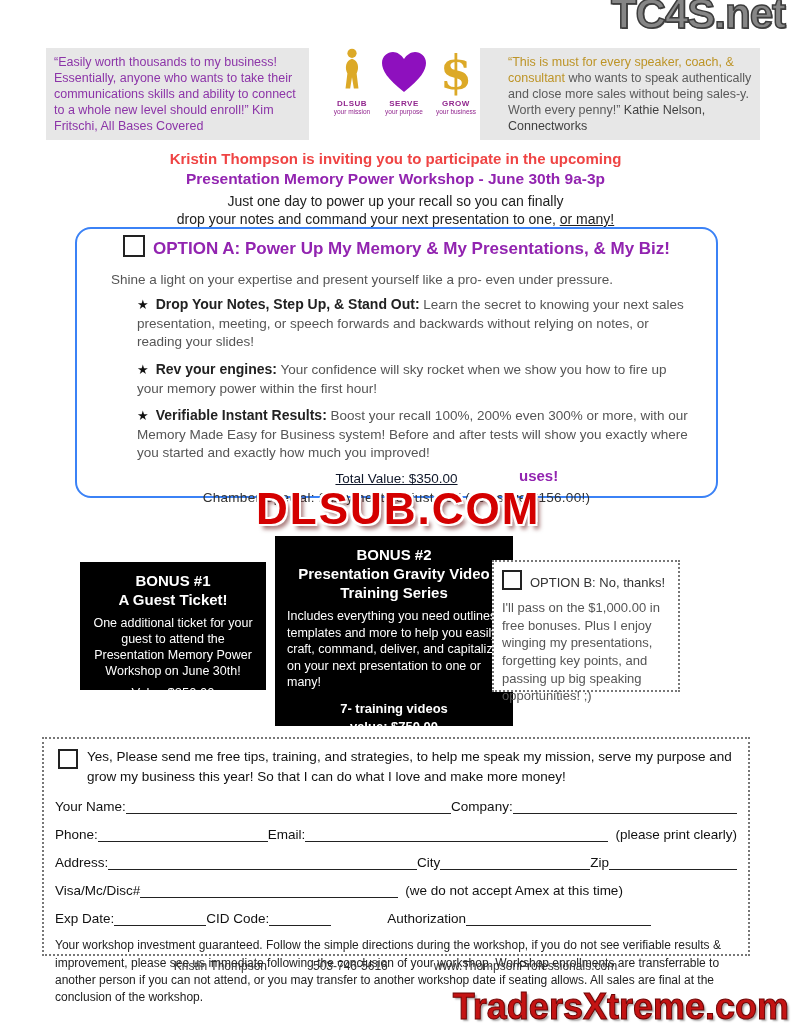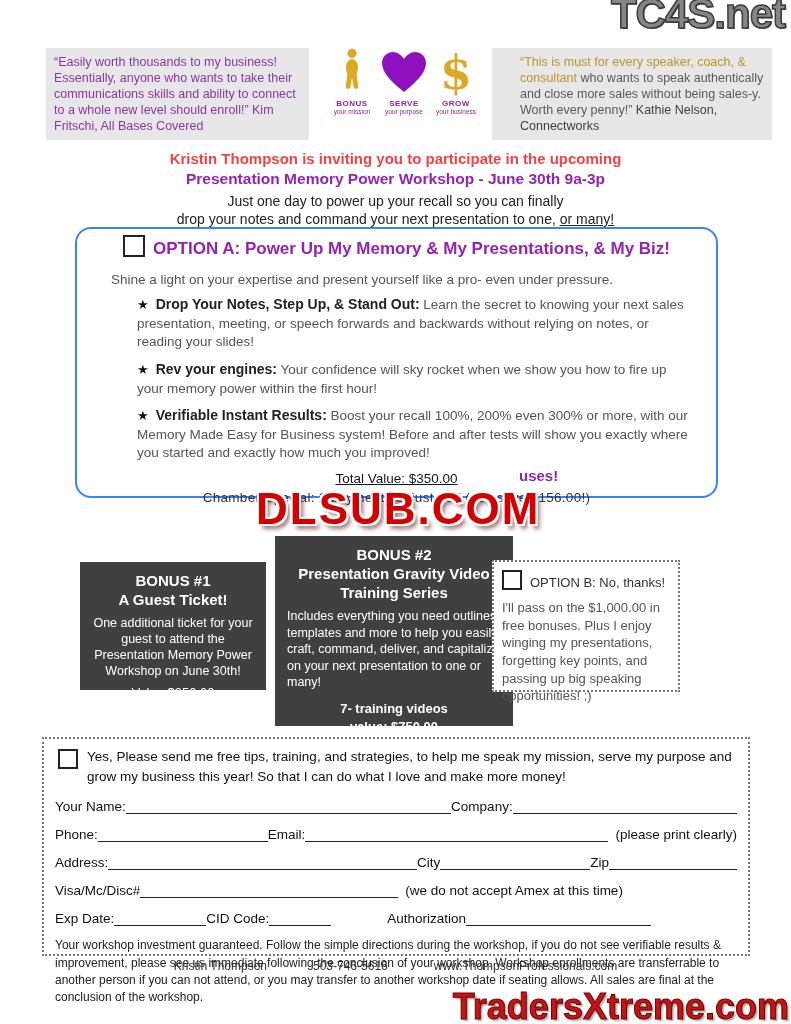--- a/index.html
+++ b/index.html
@@ -8,21 +8,21 @@
 
   
   .wm-tc4s{top:-10px;right:6px;font-size:42px;font-weight:bold;letter-spacing:-1px;color:#868686;-webkit-text-stroke:1.5px #3d3d3d;text-shadow:1px 1px 0 #4a4a4a;z-index:30;}
   .wm-dlsub{left:256px;top:484px;font-size:44px;font-weight:bold;letter-spacing:2px;color:#d40000;
     text-shadow:-2px -2px 0 #fff,2px -2px 0 #fff,-2px 2px 0 #fff,2px 2px 0 #fff,4px 5px 4px rgba(90,0,0,.55);z-index:30;}
   .wm-traders{right:2px;bottom:-4px;font-size:36px;font-weight:bold;color:#c41414;-webkit-text-stroke:1px #6d0404;text-shadow:2px 2px 2px rgba(0,0,0,.35);z-index:30;}
 
   
   .tst{background:#e7e7e7;padding:6px 8px;font-size:12.5px;line-height:1.28;}
   .tst-left{left:46px;top:48px;width:247px;color:#8C35A8;}
-  .tst-right{left:492px;top:48px;width:244px;color:#5a5a5a;padding-left:28px;}
+  .tst-right{left:480px;top:48px;width:244px;color:#5a5a5a;padding-left:28px;}
   .tst-right .hl{color:#bd9427;}
   .tst-right .attr{color:#3f3f3f;}
 
   
   .logo{left:328px;top:42px;width:152px;display:flex;justify-content:space-between;}
   .logo .col{width:48px;text-align:center;}
   .icon-slot{height:54px;display:flex;align-items:flex-end;justify-content:center;}
   .logo .t{font-size:8px;font-weight:bold;color:#92278F;letter-spacing:.5px;margin-top:3px;}
   .logo .s{font-size:6.5px;color:#92278F;}
   .dollar{font-family:"DejaVu Serif",serif;font-size:46px;font-weight:bold;color:#DCA927;line-height:.95;}
@@ -43,21 +43,21 @@
   .optA .intro{font-size:13.5px;color:#555;margin:13px 14px 4px 22px;}
   .bullets{margin:0 16px 0 48px;font-size:13.5px;color:#555;line-height:1.38;}
   .bullet{margin-top:8px;}
   .bullet b{color:#222;font-size:14px;}
   .star{color:#111;margin-right:7px;font-size:13px;}
   .totline{text-align:center;font-size:13.5px;color:#0f172a;margin-top:8px;text-decoration:underline;}
   .chamber{text-align:center;font-size:13.5px;color:#333;margin-top:4px;letter-spacing:.3px;}
   .frag{left:519px;top:467px;font-size:15px;font-weight:bold;color:#9224B0;}
 
   
-  .pbox{background:#404040;color:#fff;}
+  .pbox{background:#000000;color:#fff;}
   .b1{left:80px;top:562px;width:166px;height:108px;text-align:center;padding:10px;}
   .b1 .tt{font-size:15px;font-weight:bold;line-height:1.25;}
   .b1 .bd{font-size:12.5px;line-height:1.3;margin-top:5px;}
   .b1 .val{font-size:13px;margin-top:5px;text-decoration:underline;}
   .b2{left:275px;top:536px;width:214px;height:170px;padding:10px 12px;}
   .b2 .tt{font-size:15px;font-weight:bold;text-align:center;line-height:1.25;}
   .b2 .bd{font-size:12.5px;line-height:1.32;margin-top:6px;}
   .b2 .val{font-size:13px;font-weight:bold;text-align:center;margin-top:9px;line-height:1.4;}
 
   
@@ -97,21 +97,21 @@
   <div class="abs logo">
     <div class="col">
       <div class="icon-slot">
         <span>
           <svg width="24" height="46" viewBox="0 0 26 46">
             <circle cx="13" cy="6" r="5" fill="#DCA927"></circle>
             <path d="M13 12 C6 14 5 22 8 28 L6 44 L11 44 L13 32 L15 44 L20 44 L18 28 C21 22 20 14 13 12 Z" fill="#DCA927"></path>
           </svg>
         </span>
       </div>
-      <div class="t">BONUS</div>
+      <div class="t">DLSUB</div>
       <div class="s">your mission</div>
     </div>
     <div class="col">
       <div class="icon-slot">
         <span>
           <svg width="44" height="40" viewBox="0 0 32 29">
             <path d="M16 29 C4 20 0 13 0 8 C0 3 4 0 8 0 C11 0 14 2 16 5 C18 2 21 0 24 0 C28 0 32 3 32 8 C32 13 28 20 16 29 Z" fill="#8E10BE"></path>
           </svg>
         </span>
       </div>

